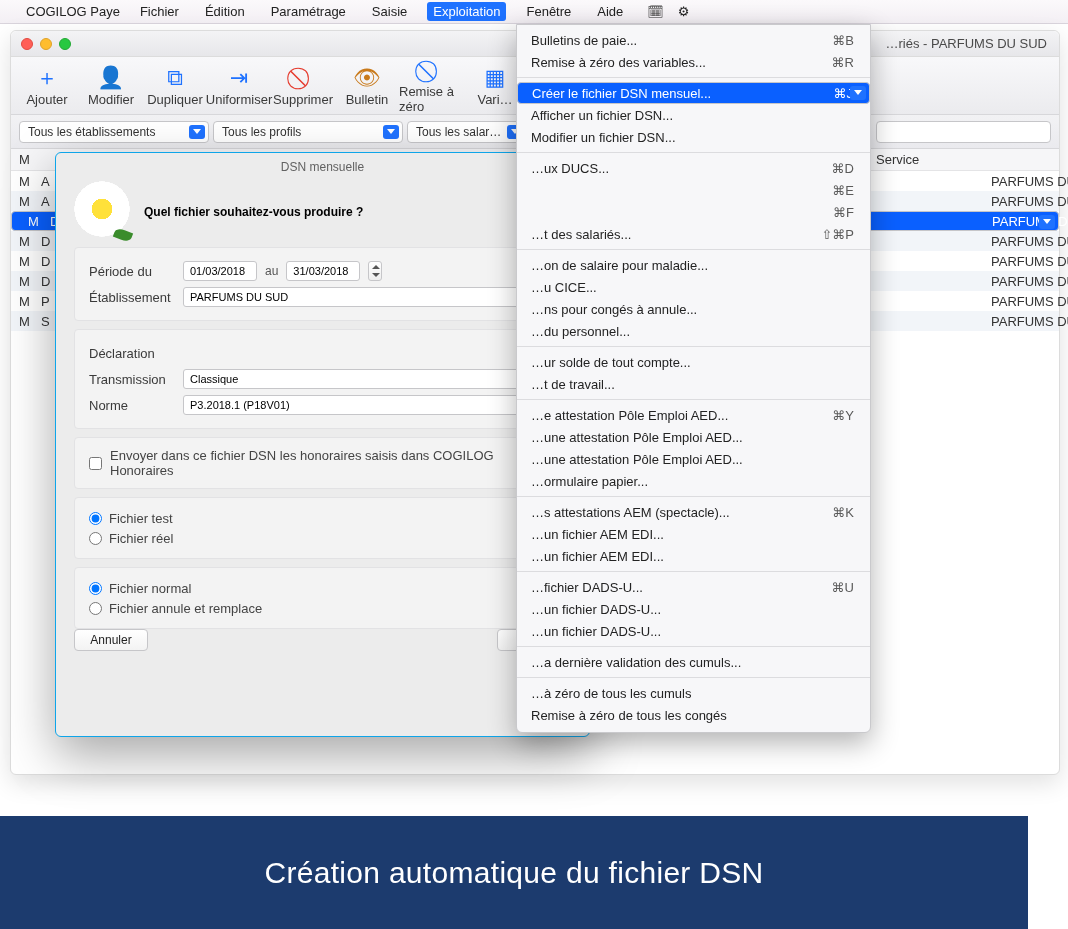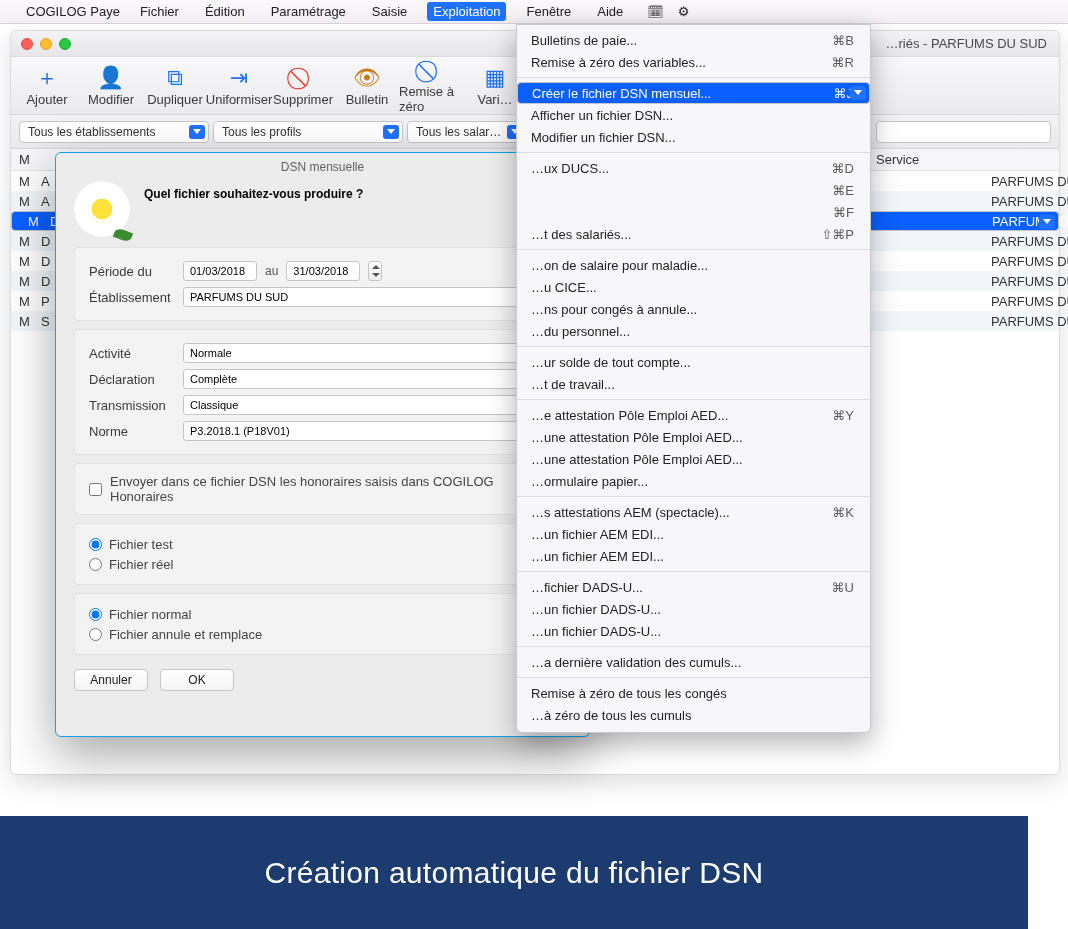--- a/index.html
+++ b/index.html
@@ -42,42 +42,42 @@
   .dropdown .mi{height:22px;display:flex;align-items:center;padding:0 16px 0 14px;font-size:14px;color:#232323;cursor:default;position:relative;}
   .dropdown .mi .sc{margin-left:auto;color:#5a5a5a;font-size:13px;letter-spacing:0;}
   .dropdown .mi.sel{background:#0a60ff;color:#fff;}
   .dropdown .mi.sel .sc{color:#fff;}
   .dropdown .mi.cut{color:#232323;}
   .dropdown hr{border:none;border-top:1px solid #dcdcdf;margin:4px 0;}
   
   .dialog{position:absolute;left:55px;top:152px;width:535px;height:585px;background:#ececec;border:1px solid #0ea5e9;border-radius:6px;box-shadow:0 18px 50px rgba(0,0,0,.35);z-index:40;}
   .dialog .dti{height:28px;display:flex;align-items:center;justify-content:center;color:#626262;font-size:12px;}
   .dialog .body{padding:0 18px 16px 18px;}
-  .prompt{display:flex;align-items:flex-start;gap:14px;margin-bottom:10px;}
+  .prompt{display:flex;align-items:center;gap:14px;margin-bottom:10px;}
   .flower{width:56px;height:56px;border-radius:50%;position:relative;background:radial-gradient(circle at 50% 50%,#ffe13a 0 26%,#fff 26% 70%,transparent 70%);}
   .flower::before,.flower::after{content:"";position:absolute;inset:6px;border-radius:50%;background:radial-gradient(circle at 50% 50%,transparent 0 34%,#fff 34% 100%);filter:blur(.3px);}
   .flower .leaf{position:absolute;width:18px;height:10px;background:#3a8c2c;border-radius:50% 0;right:-2px;bottom:-3px;transform:rotate(20deg);} 
   .prompt .q{font-weight:700;font-size:12px;padding-top:6px;}
   .panel{background:#f3f3f3;border:1px solid #e2e2e4;border-radius:4px;padding:10px 14px;margin-top:8px;}
   .frow{display:flex;align-items:center;height:26px;gap:8px;font-size:12px;}
   .frow .lbl{width:86px;color:#3a3a3a;}
   .ftxt{height:20px;border:1px solid #c6c6c9;background:#fff;border-radius:3px;padding:0 6px;display:flex;align-items:center;font-size:11px;}
   .ftxt.small{width:74px;}
   .mid{color:#555;font-size:12px;}
   .stepper{width:14px;height:20px;border:1px solid #c6c6c9;border-radius:3px;background:linear-gradient(#fff,#eee);position:relative;}
   .stepper::before,.stepper::after{content:"";position:absolute;left:3px;width:0;height:0;border-left:4px solid transparent;border-right:4px solid transparent;}
   .stepper::before{top:3px;border-bottom:4px solid #555;}
   .stepper::after{bottom:3px;border-top:4px solid #555;}
   .combo{flex:1;height:20px;border:1px solid #c6c6c9;background:#fff;border-radius:3px;padding:0 20px 0 6px;display:flex;align-items:center;font-size:11px;position:relative;}
   .combo::after{content:"";position:absolute;right:4px;top:4px;width:10px;height:10px;background:linear-gradient(#f7f7f7,#e6e6e6);border:1px solid #c6c6c9;border-radius:2px;}
   .chk{display:flex;align-items:center;gap:8px;font-size:11px;color:#444;}
   .chk input{width:13px;height:13px;}
   .radio{display:flex;align-items:center;gap:7px;font-size:11px;color:#444;height:20px;}
   .radio input{width:13px;height:13px;}
-  .dlg-btns{display:flex;justify-content:flex-start;gap:12px;margin-top:14px;}
+  .dlg-btns{display:flex;justify-content:space-between;gap:12px;}
   .btn{width:74px;height:22px;border:1px solid #c6c6c9;border-radius:4px;background:linear-gradient(#fff,#f3f3f3);font-size:12px;display:flex;align-items:center;justify-content:center;color:#222;}
   .caption{position:absolute;left:0;top:816px;width:1028px;height:113px;background:#1c3b6e;display:flex;align-items:center;justify-content:center;color:#fff;font-size:30px;font-weight:300;letter-spacing:.3px;}
 </style>
 </head>
 <body>
 
 <div class="stage">
 
   <div class="menubar">
     <span class="apple"></span>
@@ -283,24 +283,24 @@
       </div>
       <div class="mi cut">
         <span>…un fichier DADS-U...</span>
       </div>
       <hr>
       <div class="mi cut">
         <span>…a dernière validation des cumuls...</span>
       </div>
       <hr>
       <div class="mi cut">
+        <span>…à zéro de tous les cumuls</span>
+      </div>
+      <div class="mi cut">
         <span>Remise à zéro de tous les congés</span>
-      </div>
-      <div class="mi cut">
-        <span>…à zéro de tous les cumuls</span>
       </div>
     </div>
 
   <div class="dialog">
     <div class="dti">DSN mensuelle</div>
     <div class="body">
       <div class="prompt">
         <div class="flower">
             <div class="leaf"></div>
           </div>
@@ -316,26 +316,21 @@
           <div class="stepper"></div>
         </div>
         <div class="frow">
           <div class="lbl">Établissement</div>
           <div class="combo">PARFUMS DU SUD</div>
         </div>
       </div>
 
       <div class="panel">
         <div class="frow">
-            <div class="lbl">Activité</div>
-            <div class="combo">Normale</div>
-          </div>
-        <div class="frow">
             <div class="lbl">Déclaration</div>
-            <div class="combo">Complète</div>
           </div>
         <div class="frow">
             <div class="lbl">Transmission</div>
             <div class="combo">Classique</div>
           </div>
         <div class="frow">
             <div class="lbl">Norme</div>
             <div class="combo">P3.2018.1 (P18V01)</div>
           </div>
       </div>

